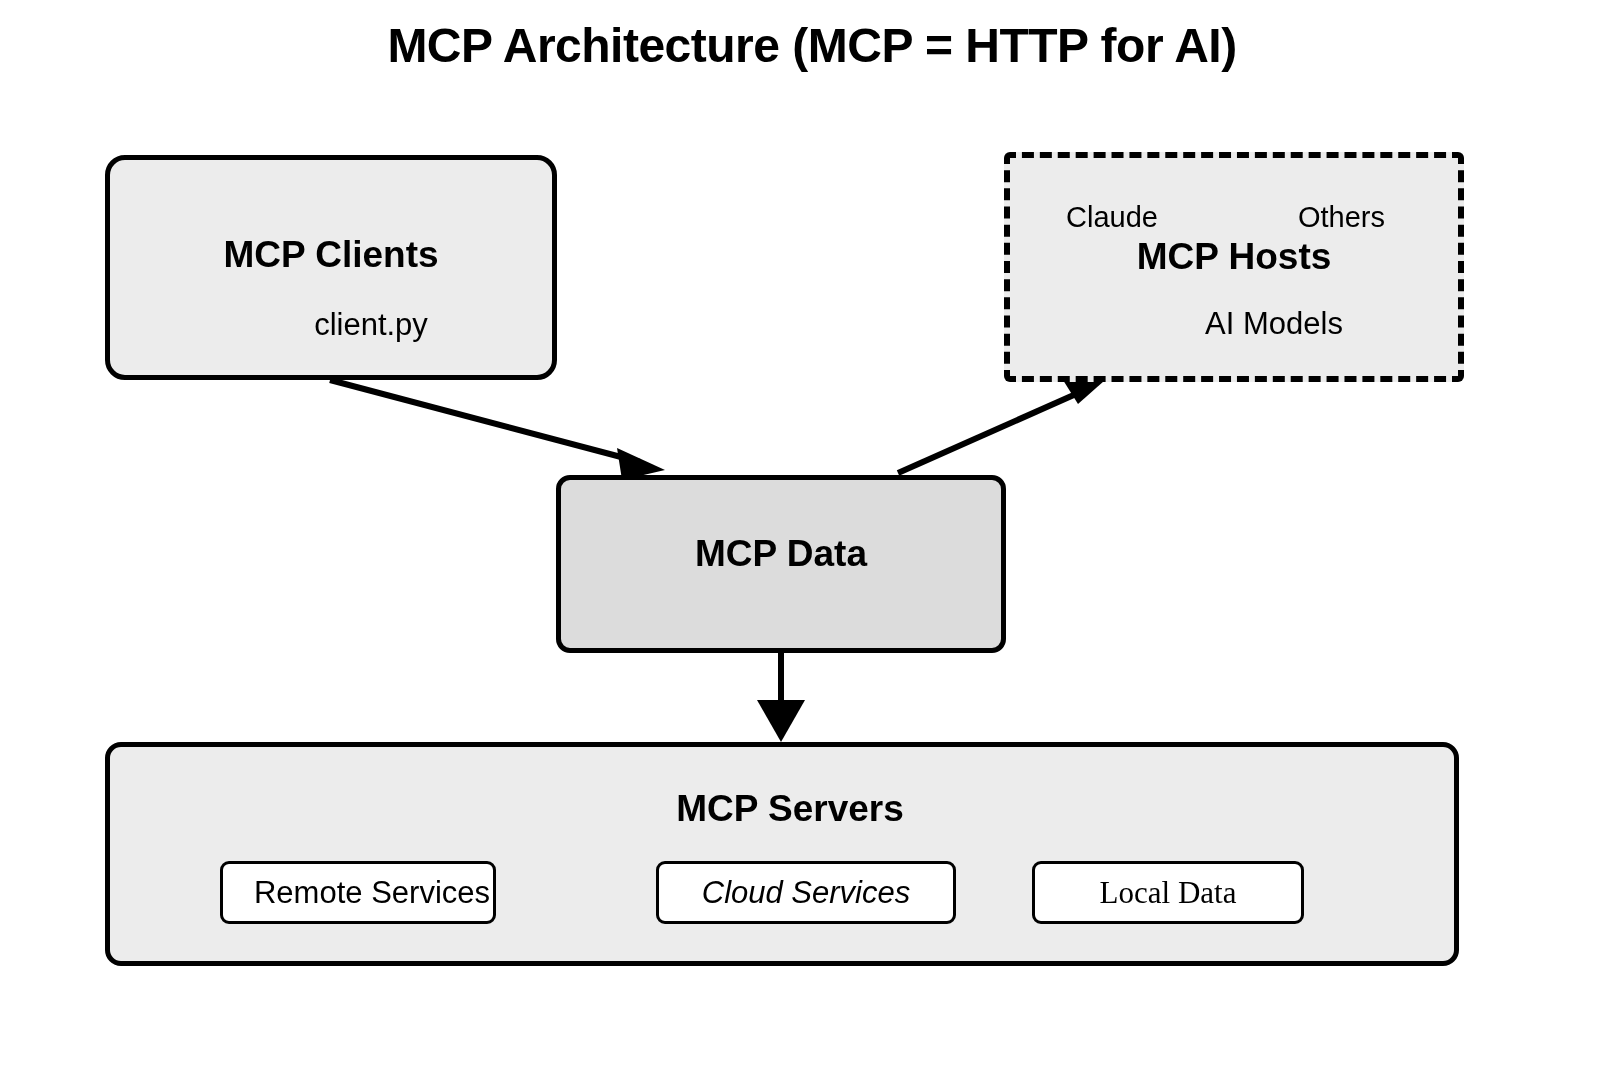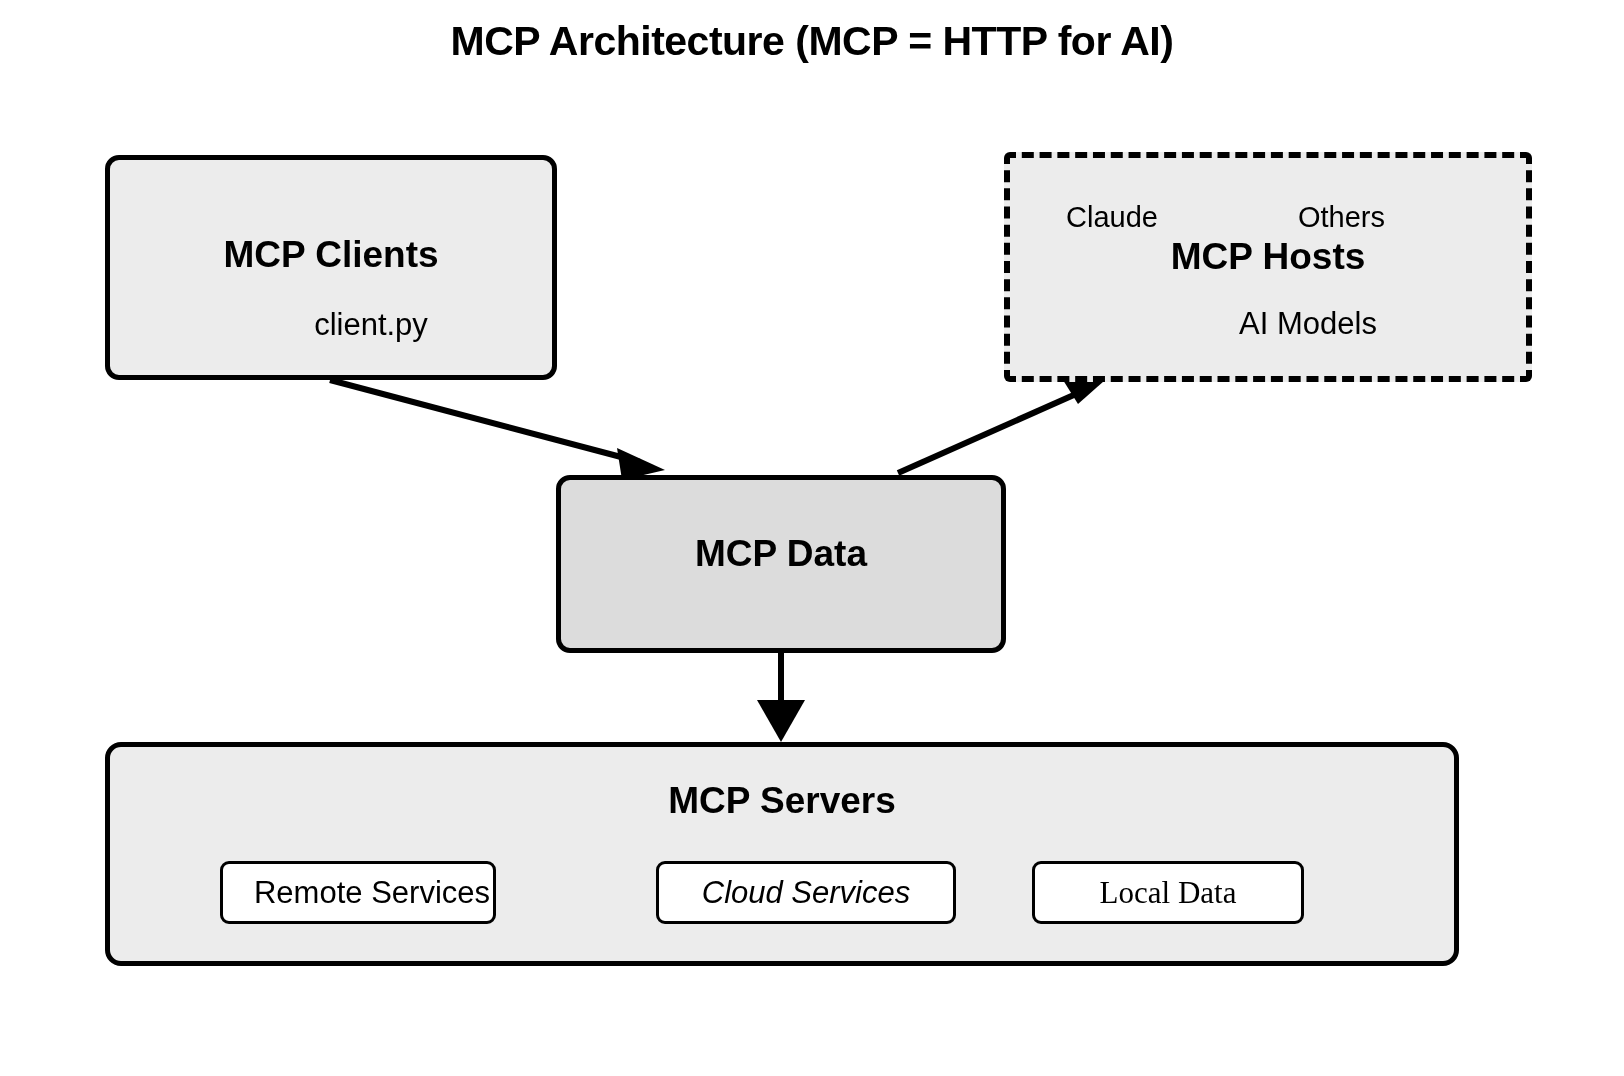--- a/index.html
+++ b/index.html
@@ -23,33 +23,33 @@
     height: 1076px;
   }
 
   
   .diagram-title {
     position: absolute;
     left: 0;
     top: 18px;
     width: 1624px;
     text-align: center;
-    font-size: 41px;
+    font-size: 48px;
     font-weight: bold;
     letter-spacing: -0.5px;
     white-space: nowrap;
   }
 
   
   .node {
     position: absolute;
     box-sizing: border-box;
     background: #ECECEC;
     border: 5px solid #000000;
-    border-radius: 14px;
+    border-radius: 20px;
   }
 
   .node-title {
     position: absolute;
     left: 0;
     width: 100%;
     text-align: center;
     font-size: 37px;
     font-weight: bold;
     white-space: nowrap;
@@ -73,21 +73,21 @@
     width: 452px;
     height: 225px;
   }
   #clients-box .node-title { top: 74px; }
   #clients-box .node-sub   { top: 147px; }
 
   
   #hosts-box {
     left: 1004px;
     top: 152px;
-    width: 528px;
+    width: 460px;
     height: 230px;
     border-style: dashed;
     border-width: 6px;
     border-radius: 6px;
   }
   #hosts-box .node-title { top: 78px; text-align: center; }
   #hosts-box .node-sub   { top: 148px; }
 
   .host-tag {
     position: absolute;
@@ -110,21 +110,21 @@
   #core-box .node-title { top: 53px; }
 
   
   #servers-box {
     left: 105px;
     top: 742px;
     width: 1354px;
     height: 224px;
     border-radius: 16px;
   }
-  #servers-box .node-title { top: 33px; }
+  #servers-box .node-title { top: 41px; padding-left: 8px; }
 
   .server-item {
     position: absolute;
     box-sizing: border-box;
     background: #FFFFFF;
     border: 3px solid #000000;
     border-radius: 9px;
     height: 63px;
     line-height: 58px;
     text-align: center;

